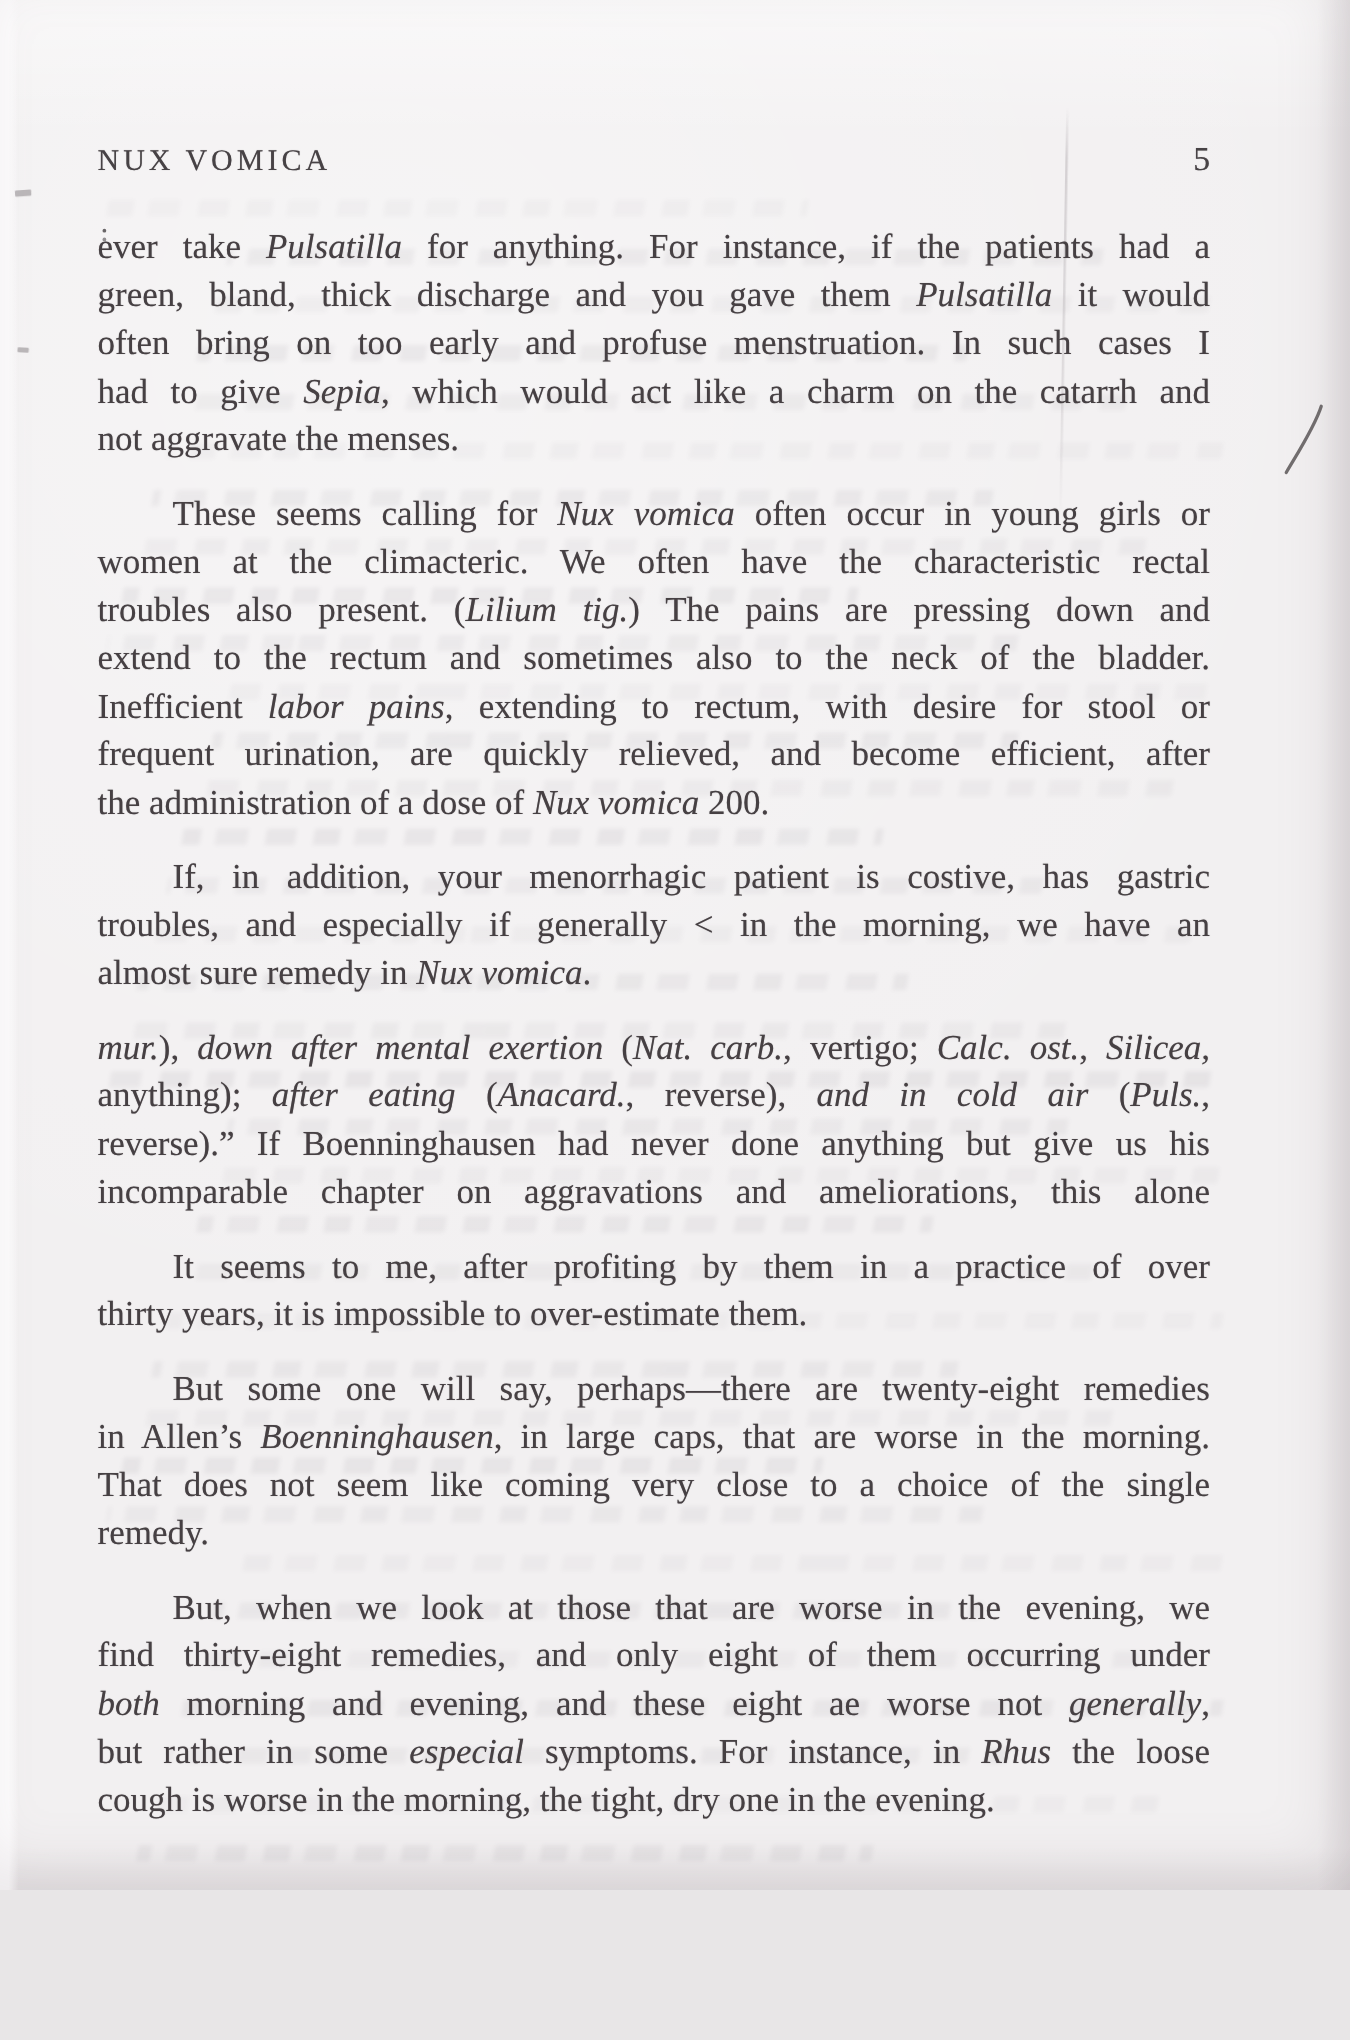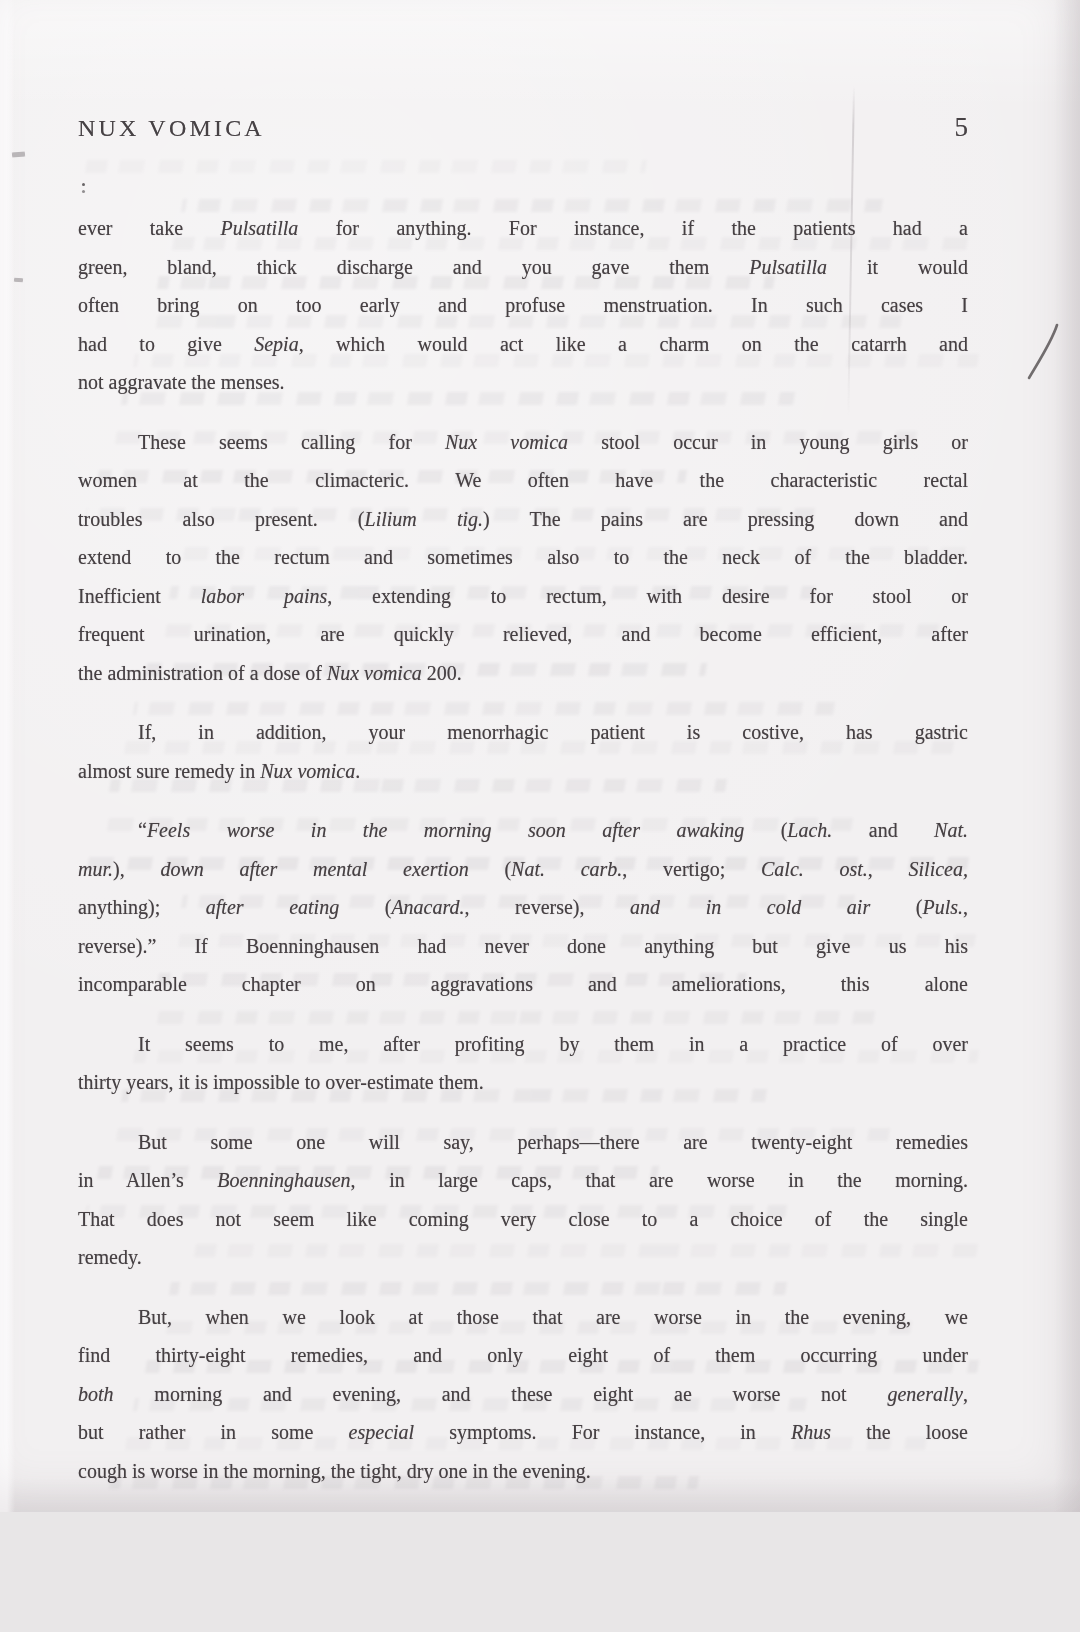--- a/index.html
+++ b/index.html
@@ -11,21 +11,21 @@
       linear-gradient(270deg,rgba(150,140,146,0.18),rgba(150,140,146,0) 26px),
       linear-gradient(0deg,rgba(150,140,146,0.14),rgba(150,140,146,0) 34px),
       linear-gradient(180deg,rgba(255,255,255,0.45),rgba(255,255,255,0) 110px),
       radial-gradient(120% 90% at 28% 18%,rgba(255,255,255,0.30),rgba(0,0,0,0) 62%);
     box-shadow:inset -16px -20px 46px rgba(140,130,136,0.14);
     font-family:Liberation Serif, serif;
   }
   .header{position:absolute;left:78px;top:112px;width:890px;display:flex;justify-content:space-between;align-items:baseline;}
   .header .title{font-size:24px;letter-spacing:3.2px;color:#474245;text-shadow:0 0 0.6px rgba(71,66,69,0.55);}
   .header .pageno{font-size:27px;color:#474245;text-shadow:0 0 0.6px rgba(71,66,69,0.55);}
-  .text-block{position:absolute;left:78px;top:209px;width:890px;color:#464043;font-size:20px;}
+  .text-block{position:absolute;left:78px;top:179px;width:890px;color:#464043;font-size:28px;}
   .para{margin:0 0 21px 0;}
   .line{
     line-height:38.5px;height:38.5px;overflow:visible;
     text-align:justify;text-align-last:justify;text-justify:inter-word;
     text-shadow:0 0 0.7px rgba(70,64,67,0.5);
   }
   .line.last{text-align-last:left;}
   .line.ind{text-indent:60px;}
   .it{font-style:italic;}
   
@@ -106,34 +106,34 @@
 
   <div class="text-block" id="text-block">
       <div class="para">
         <div class="line"><span>ever take </span><span class="it">Pulsatilla</span><span> for anything. For instance, if the patients had a</span></div>
         <div class="line"><span>green, bland, thick discharge and you gave them </span><span class="it">Pulsatilla</span><span> it would</span></div>
         <div class="line"><span>often bring on too early and profuse menstruation. In such cases I</span></div>
         <div class="line"><span>had to give </span><span class="it">Sepia</span><span>, which would act like a charm on the catarrh and</span></div>
         <div class="line last"><span>not aggravate the menses.</span></div>
       </div>
       <div class="para">
-        <div class="line ind"><span>These seems calling for </span><span class="it">Nux vomica</span><span> stool occur in young girls or</span></div>
+        <div class="line ind"><span>These seems calling for </span><span class="it">Nux vomica</span><span> often occur in young girls or</span></div>
         <div class="line"><span>women at the climacteric. We often have the characteristic rectal</span></div>
         <div class="line"><span>troubles also present. (</span><span class="it">Lilium tig.</span><span>) The pains are pressing down and</span></div>
         <div class="line"><span>extend to the rectum and sometimes also to the neck of the bladder.</span></div>
         <div class="line"><span>Inefficient </span><span class="it">labor pains</span><span>, extending to rectum, with desire for stool or</span></div>
         <div class="line"><span>frequent urination, are quickly relieved, and become efficient, after</span></div>
         <div class="line last"><span>the administration of a dose of </span><span class="it">Nux vomica</span><span> 200.</span></div>
       </div>
       <div class="para">
         <div class="line ind"><span>If, in addition, your menorrhagic patient is costive, has gastric</span></div>
+        <div class="line"><span>troubles, and especially if generally &lt; in the morning, we have an</span></div>
         <div class="line last"><span>almost sure remedy in </span><span class="it">Nux vomica</span><span>.</span></div>
       </div>
       <div class="para">
-        <div class="line ind"><span>“</span><span class="it">Feels worse in the morning soon after awaking</span><span> (</span><span class="it">Lach.</span><span> and </span><span class="it">Nat.</span></div>
         <div class="line"><span class="it">mur.</span><span>), </span><span class="it">down after mental exertion</span><span> (</span><span class="it">Nat. carb.</span><span>, vertigo; </span><span class="it">Calc. ost.</span><span>, </span><span class="it">Silicea,</span></div>
         <div class="line"><span>anything); </span><span class="it">after eating</span><span> (</span><span class="it">Anacard.</span><span>, reverse), </span><span class="it">and in cold air</span><span> (</span><span class="it">Puls.</span><span>,</span></div>
         <div class="line"><span>reverse).” If Boenninghausen had never done anything but give us his</span></div>
         <div class="line"><span>incomparable chapter on aggravations and ameliorations, this alone</span></div>
       </div>
       <div class="para">
         <div class="line ind"><span>It seems to me, after profiting by them in a practice of over</span></div>
         <div class="line last"><span>thirty years, it is impossible to over-estimate them.</span></div>
       </div>
       <div class="para">

